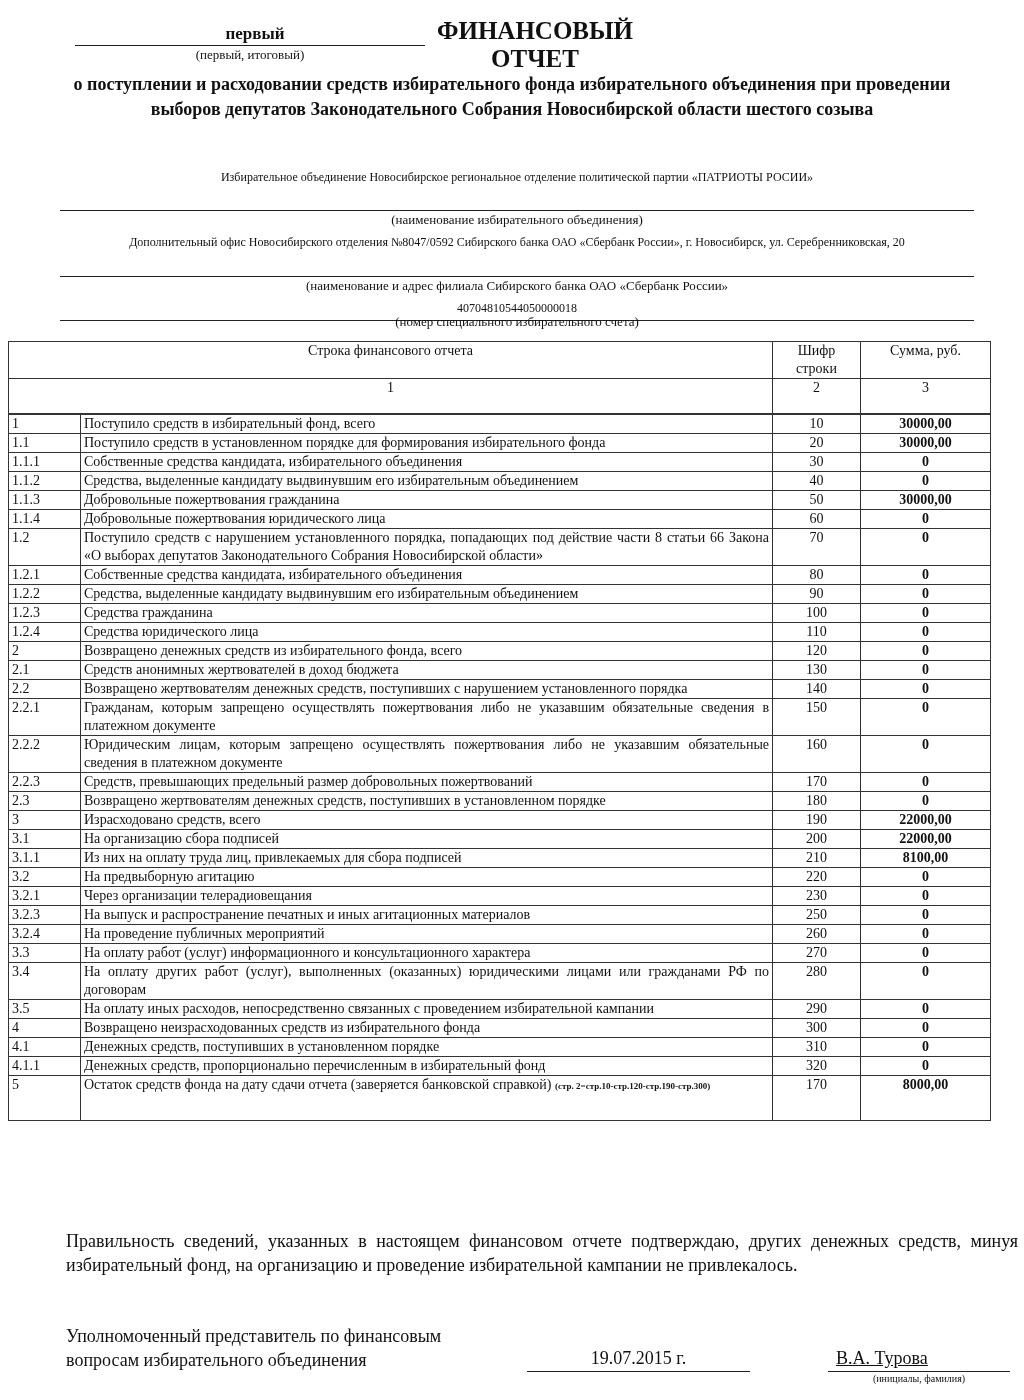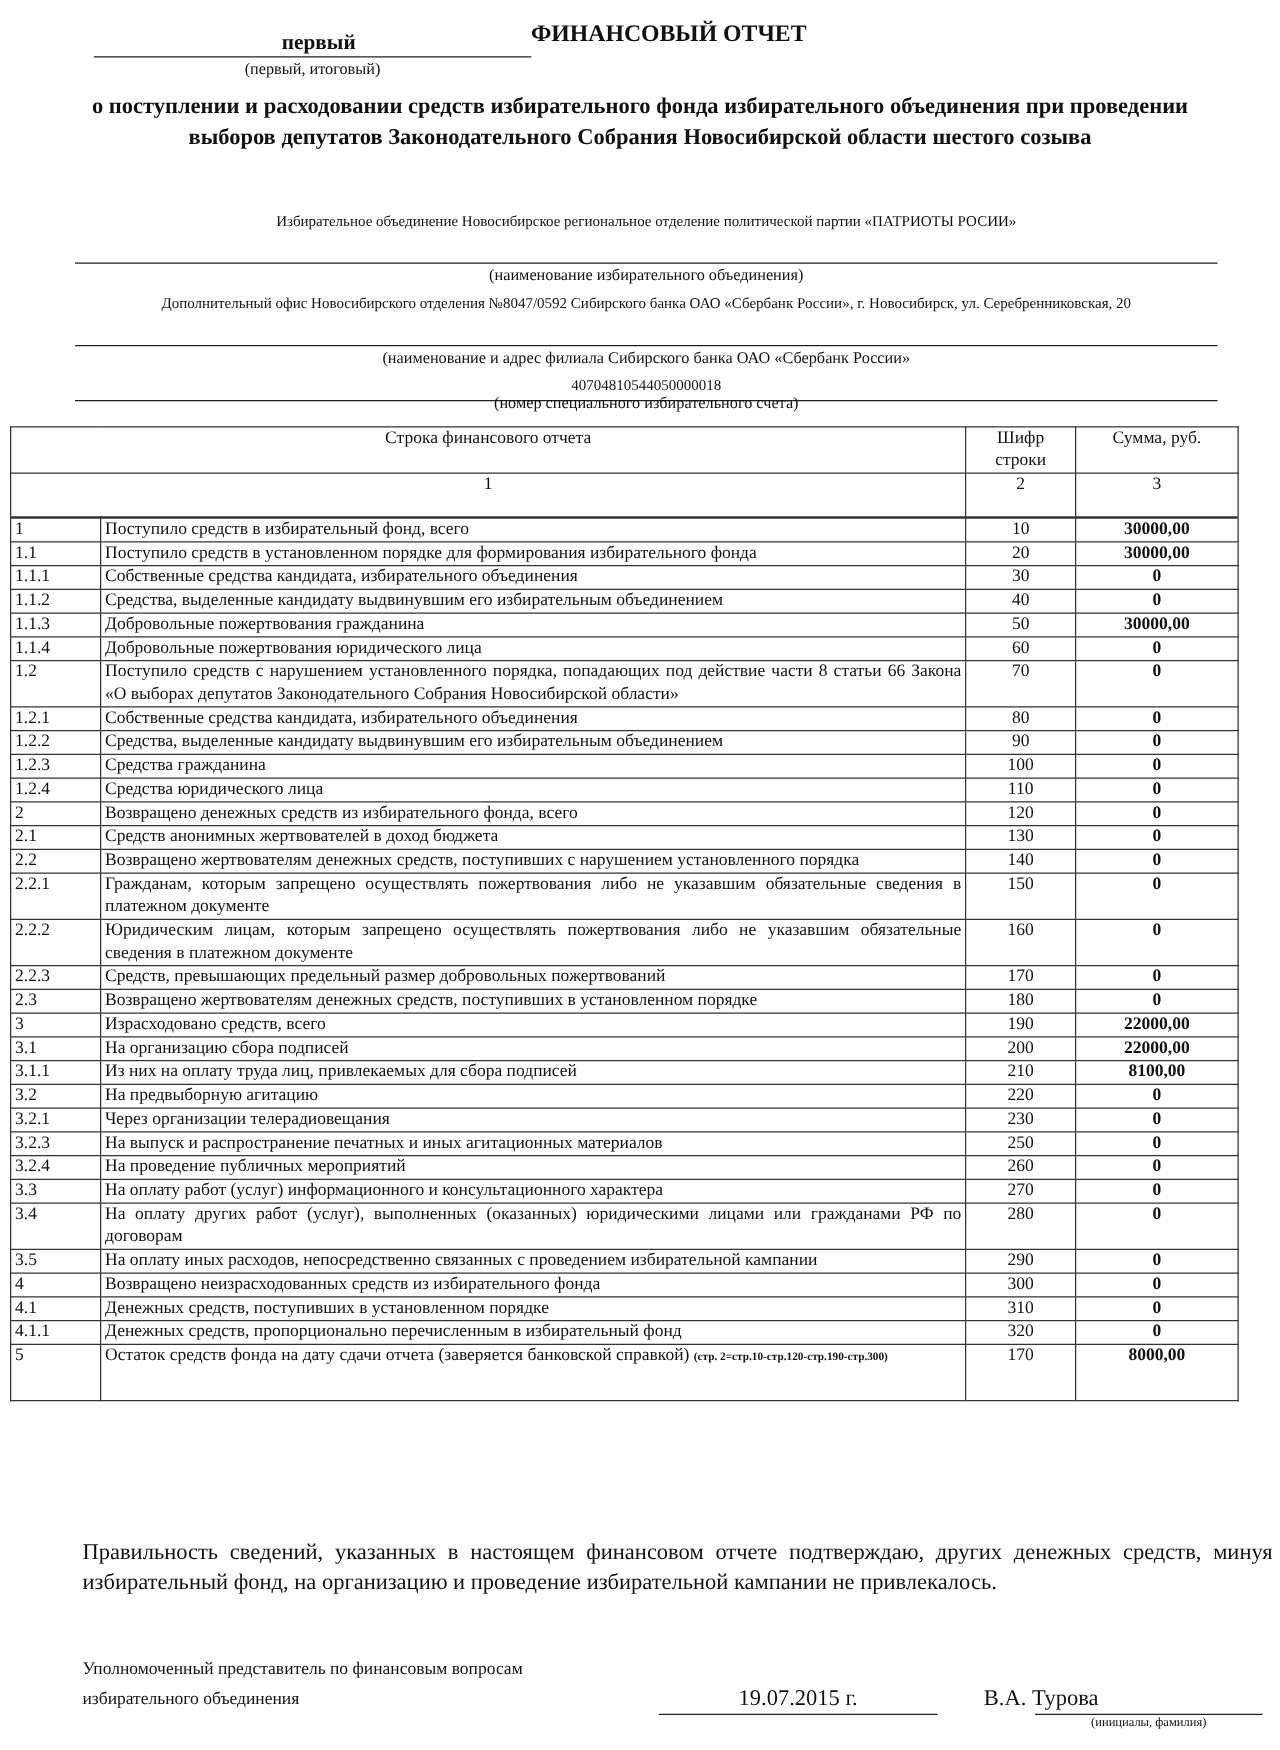--- a/index.html
+++ b/index.html
@@ -5,21 +5,21 @@
   html, body { margin: 0; padding: 0; background: #ffffff; }
   body {
     width: 1024px; height: 1400px; position: relative; overflow: hidden;
     font-family: "Liberation Serif", "DejaVu Serif", serif; color: #111;
   }
   .abs { position: absolute; }
 
   #report-type { left: 170px; top: 24px; width: 170px; font-size: 17px; font-weight: bold; text-align:center; }
   #report-type-line { left: 75px; top: 45px; width: 350px; border-top: 1.5px solid #222; }
   #report-type-hint { left: 75px; top: 47px; width: 350px; font-size: 13px; text-align:center; }
-  #doc-title { left: 410px; top: 17px; width: 250px; font-size: 19px; font-weight: bold; text-align:center; }
+  #doc-title { left: 410px; top: 17px; width: 250px; font-size: 25px; font-weight: bold; text-align:center; }
   #doc-subtitle { left: 40px; top: 72px; width: 944px; font-size: 18px; font-weight: bold; line-height: 25px; text-align:center; }
 
   .field-value { left: 60px; width: 914px; font-size: 12px; line-height: 23px; text-align:center; }
   .field-line { left: 60px; width: 914px; border-top: 1.5px solid #222; }
   .field-hint { left: 60px; width: 914px; font-size: 13px; text-align:center; }
 
   #org-name { top: 166px; }
   #org-line { top: 210px; }
   #org-hint { top: 212px; }
   #bank-name { top: 231px; }
@@ -47,24 +47,24 @@
   td.sum { font-weight: bold !important; }
   td.text { text-align: justify; }
   tr.bold td { font-weight: bold; }
   tr.data-row td { height: 18px; }
   tr.last-row td { height: 44px; }
   .small-note { font-size: 9px; font-weight: bold; }
 
   #certification {
     left: 66px; top: 1229px; width: 952px; font-size: 18px; line-height: 24px; text-align: justify;
   }
-  #signer-title { left: 66px; top: 1324px; width: 400px; font-size: 14px; line-height: 24px; }
+  #signer-title { left: 66px; top: 1324px; width: 400px; font-size: 18px; line-height: 24px; }
   #sign-date { left: 527px; top: 1348px; width: 223px; font-size: 18px; text-align:center; }
   #sign-date-line { left: 527px; top: 1371px; width: 223px; border-top: 1.5px solid #222; }
-  #sign-name { left: 787px; top: 1348px; width: 180px; font-size: 18px; }
+  #sign-name { left: 836px; top: 1348px; width: 180px; font-size: 18px; text-decoration: underline; }
   #sign-name-line { left: 828px; top: 1371px; width: 182px; border-top: 1.5px solid #222; }
   #sign-name-hint { left: 828px; top: 1373px; width: 182px; font-size: 10px; text-align:center; }
 </style>
 </head>
 <body>
 
 <div class="abs" id="report-type">первый</div>
 <div class="abs" id="report-type-line"></div>
 <div class="abs" id="report-type-hint">(первый, итоговый)</div>
 <div class="abs" id="doc-title">ФИНАНСОВЫЙ ОТЧЕТ</div>

